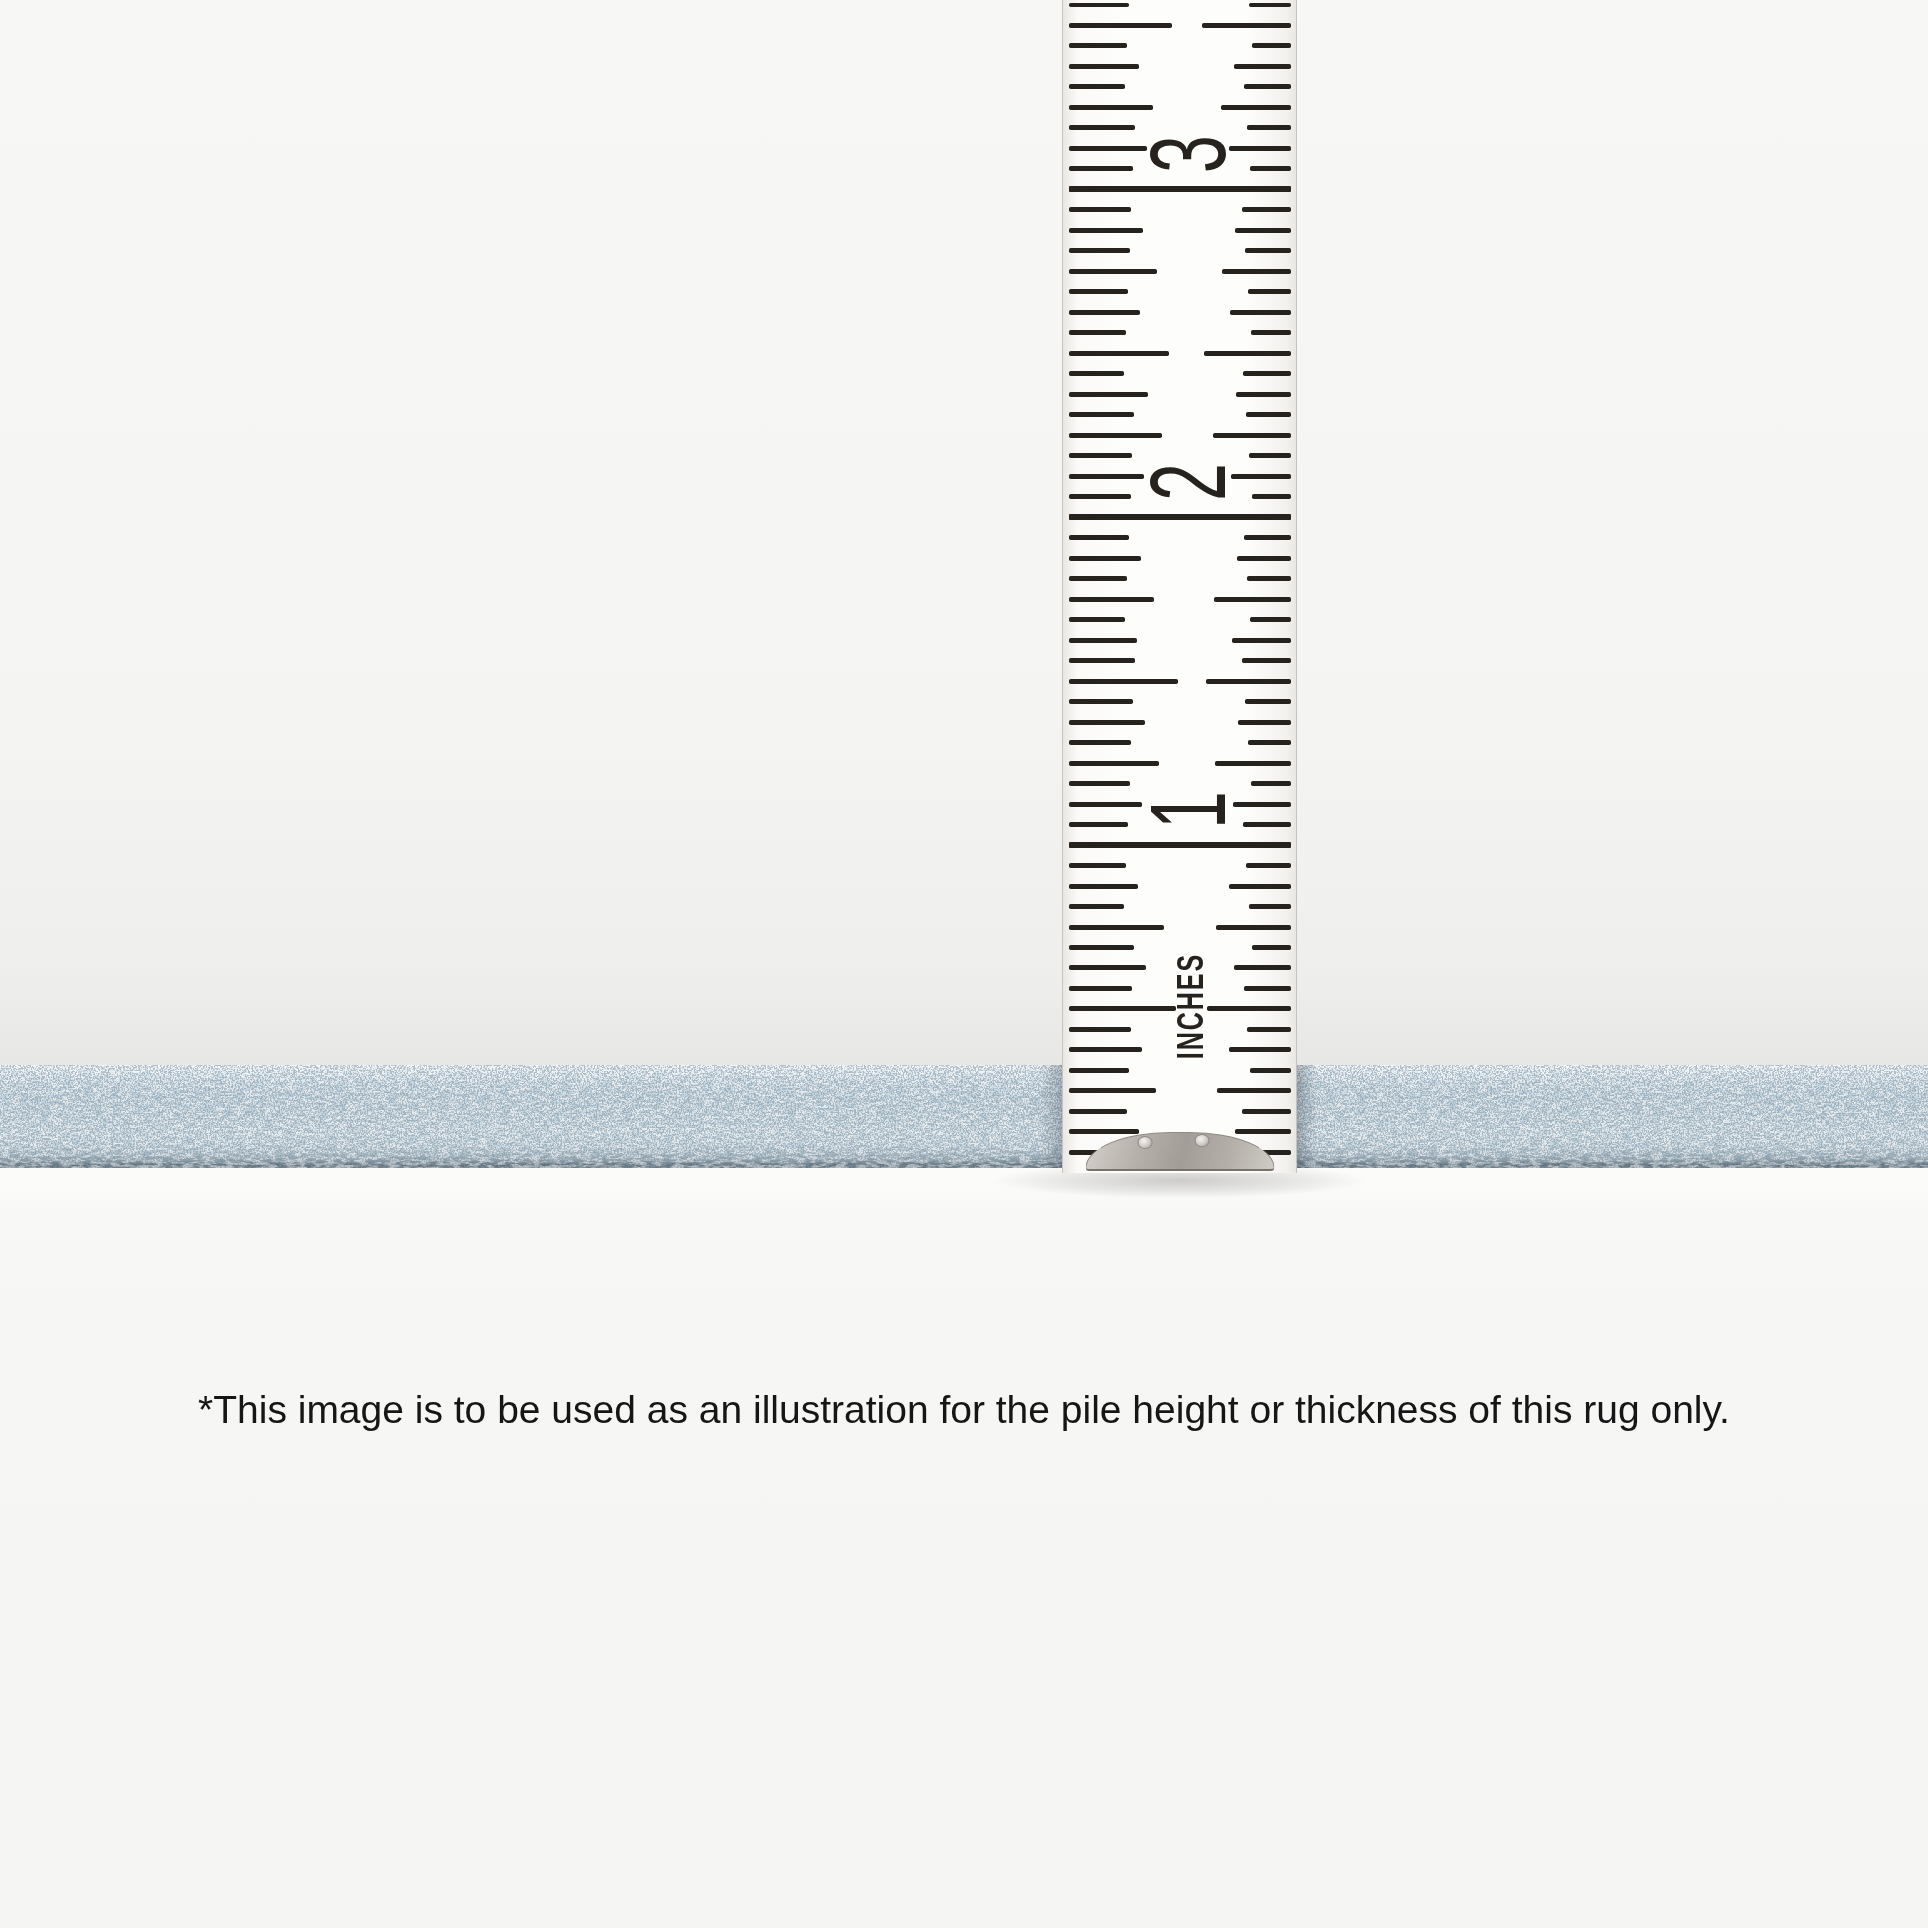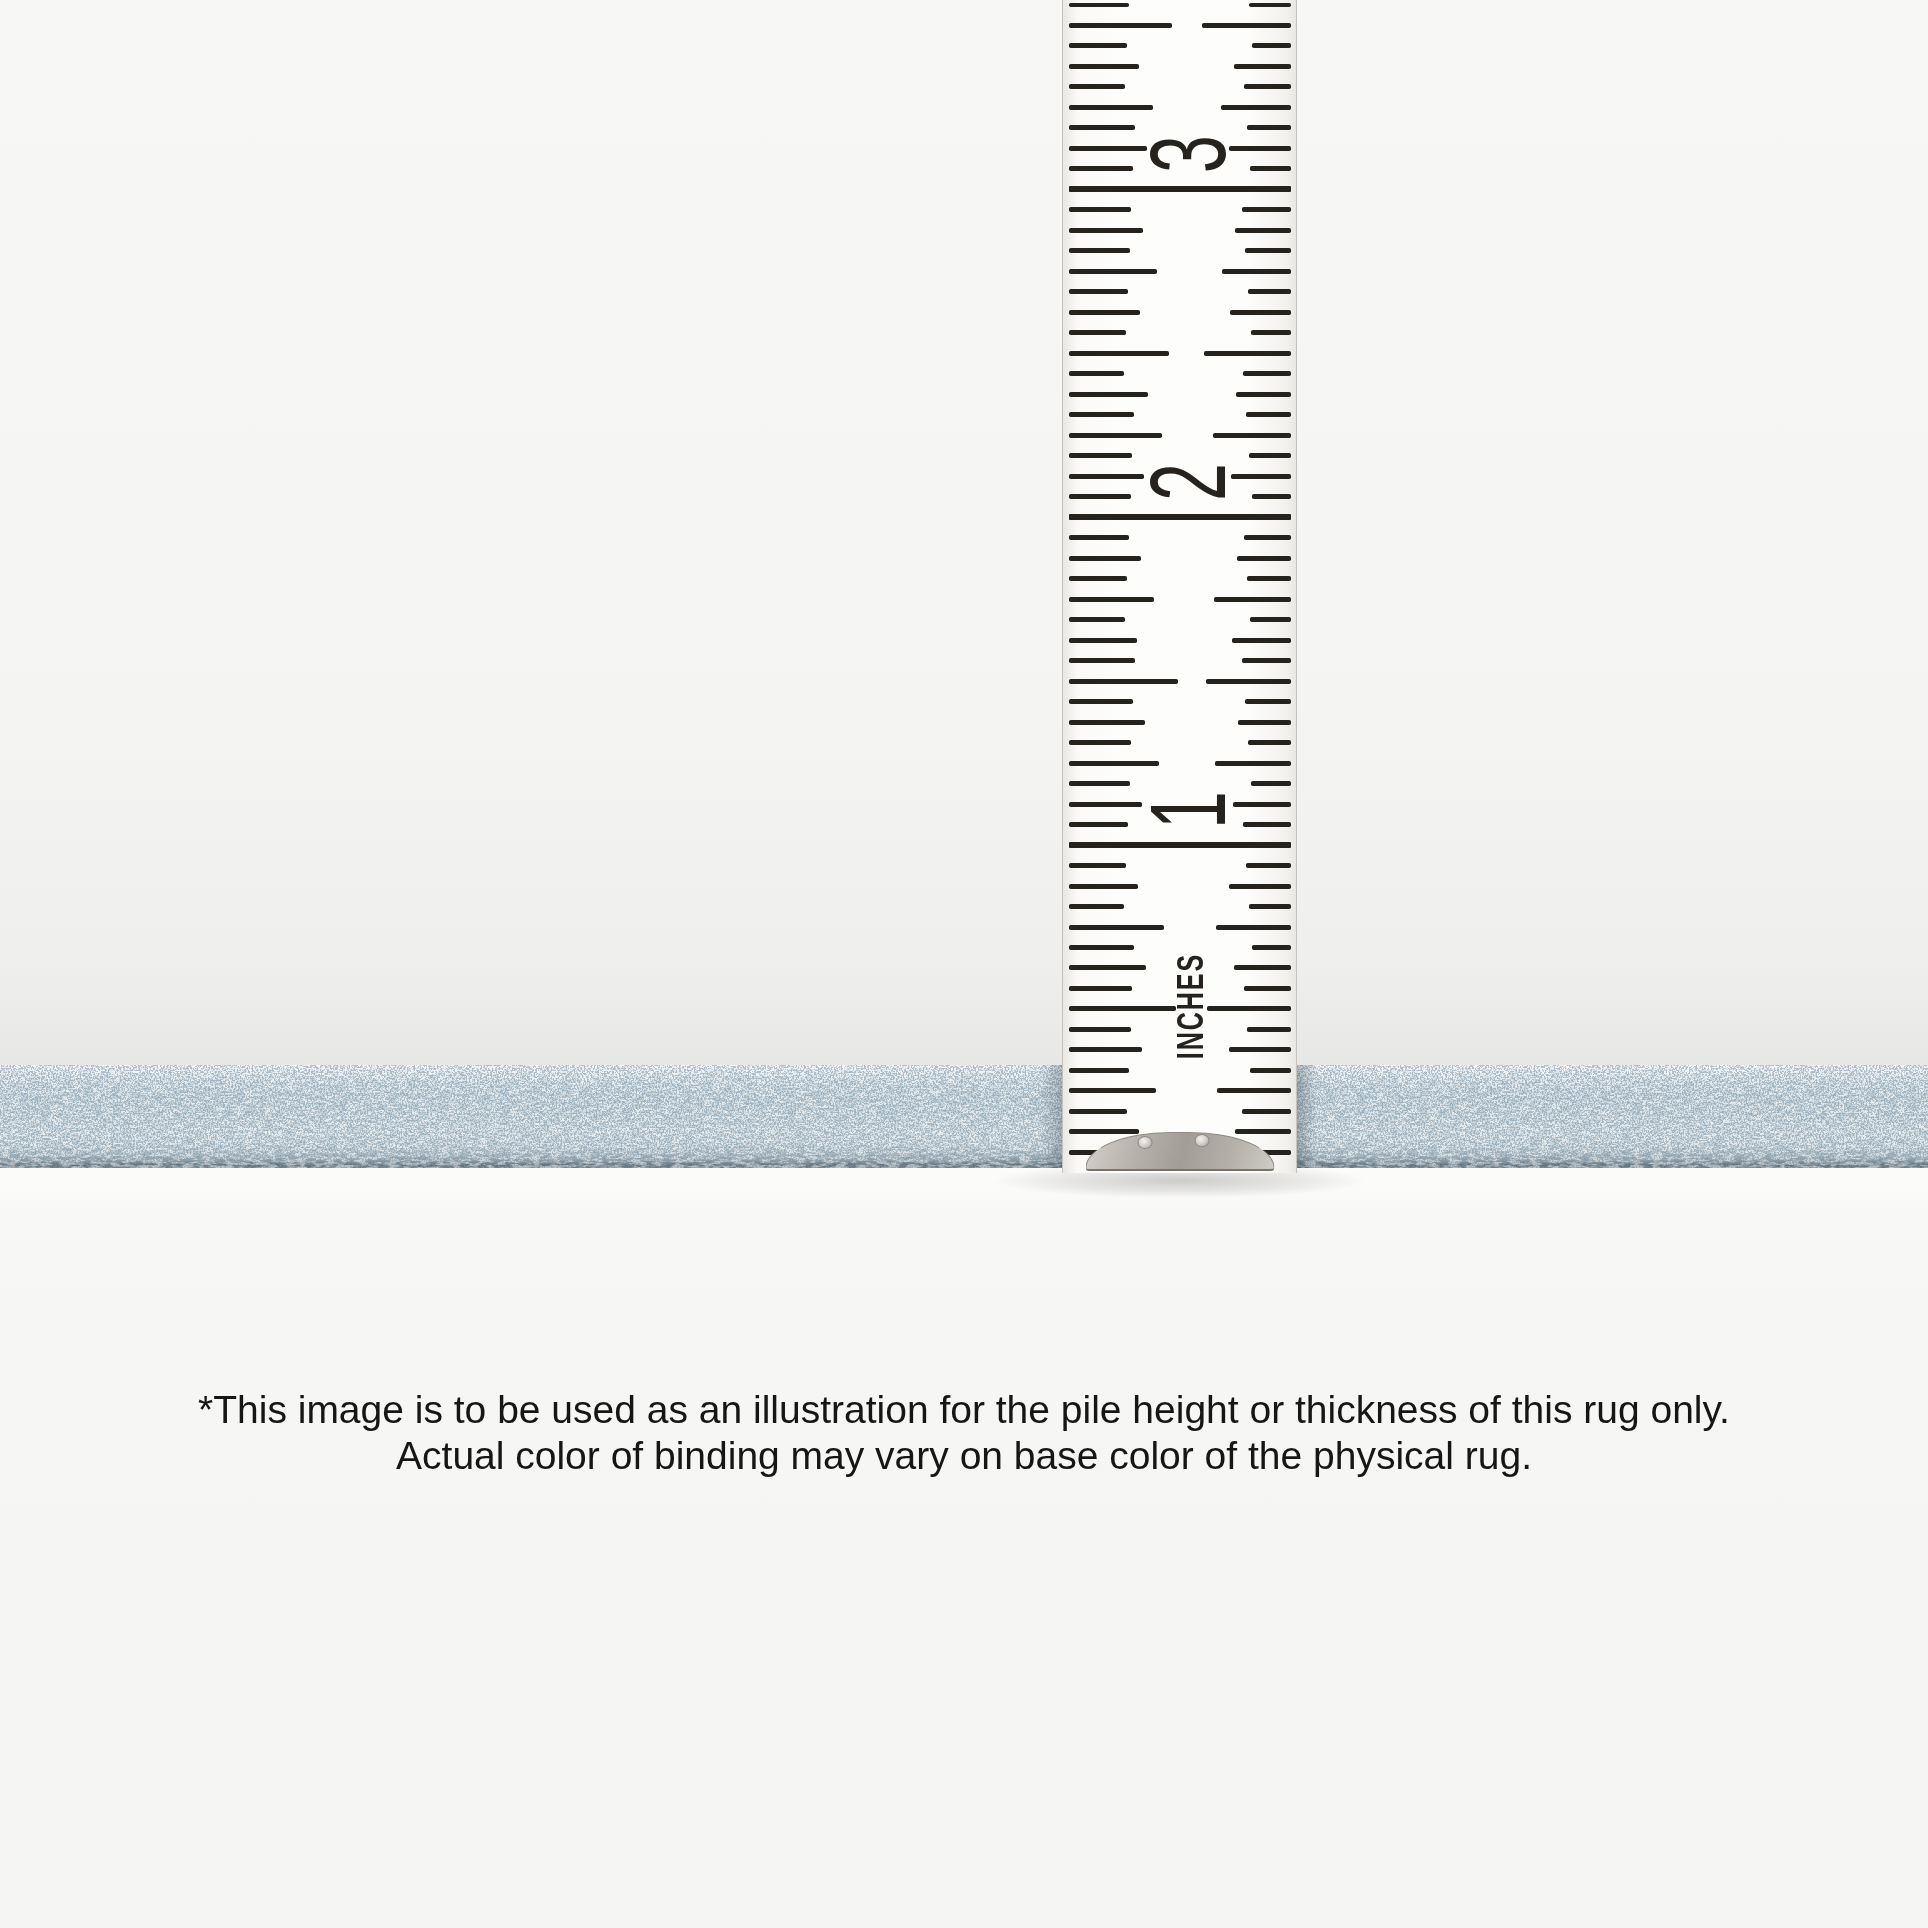--- a/index.html
+++ b/index.html
@@ -241,15 +241,14 @@
   <span class="inch-num num-1">1</span>
   <span class="inches-label">INCHES</span>
   <div class="metal-cap">
     <span class="rivet rivet-1"></span>
     <span class="rivet rivet-2"></span>
   </div>
 </div>
 
 <div class="layer disclaimer">
   <div>*This image is to be used as an illustration for the pile height or thickness of this rug only.</div>
-  <div>Actual color of binding may vary on base color of the physical rug.</div>
 </div>
 
 
 </body></html>

